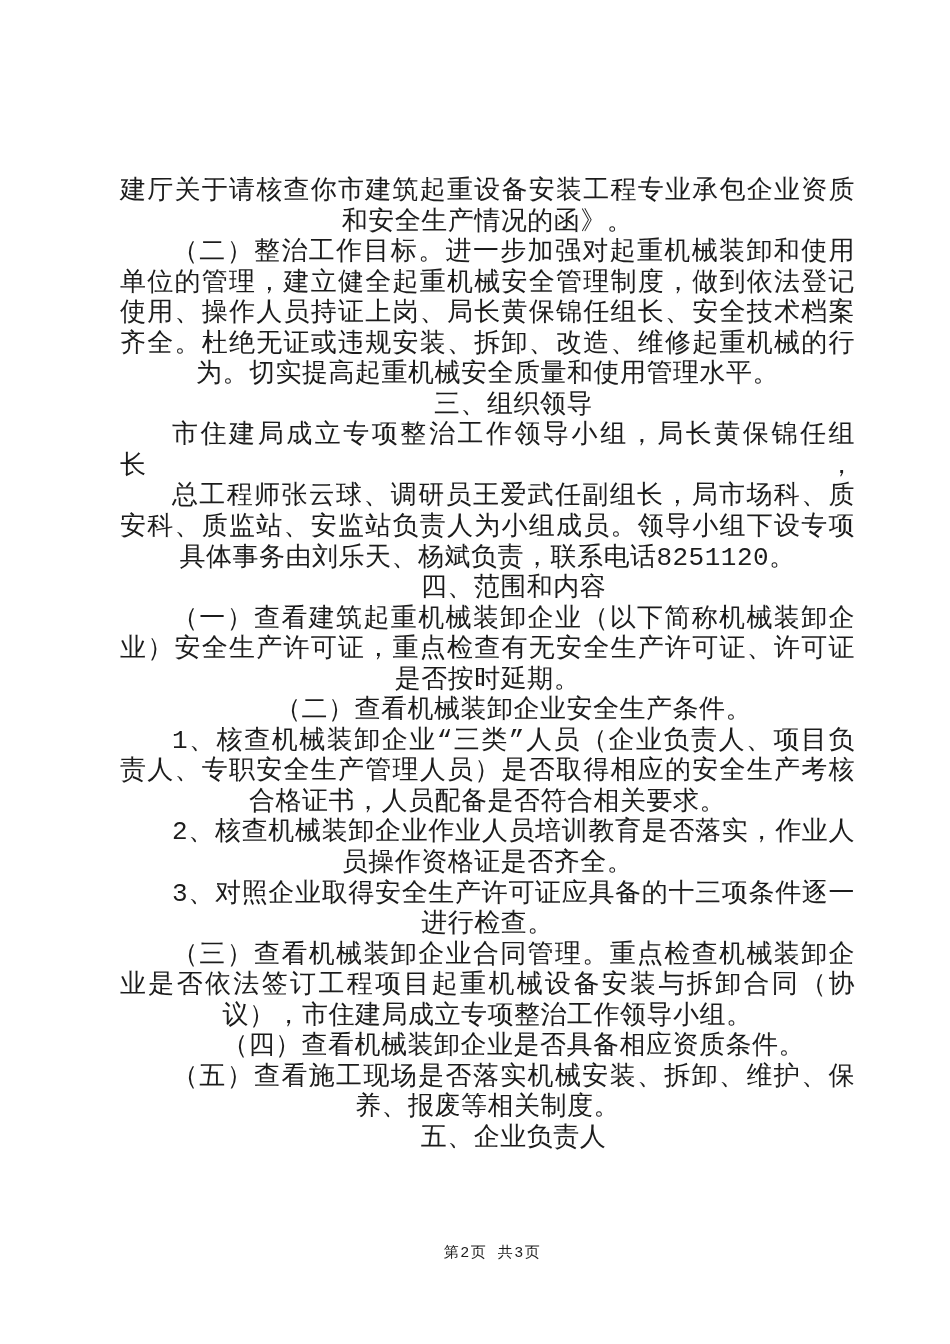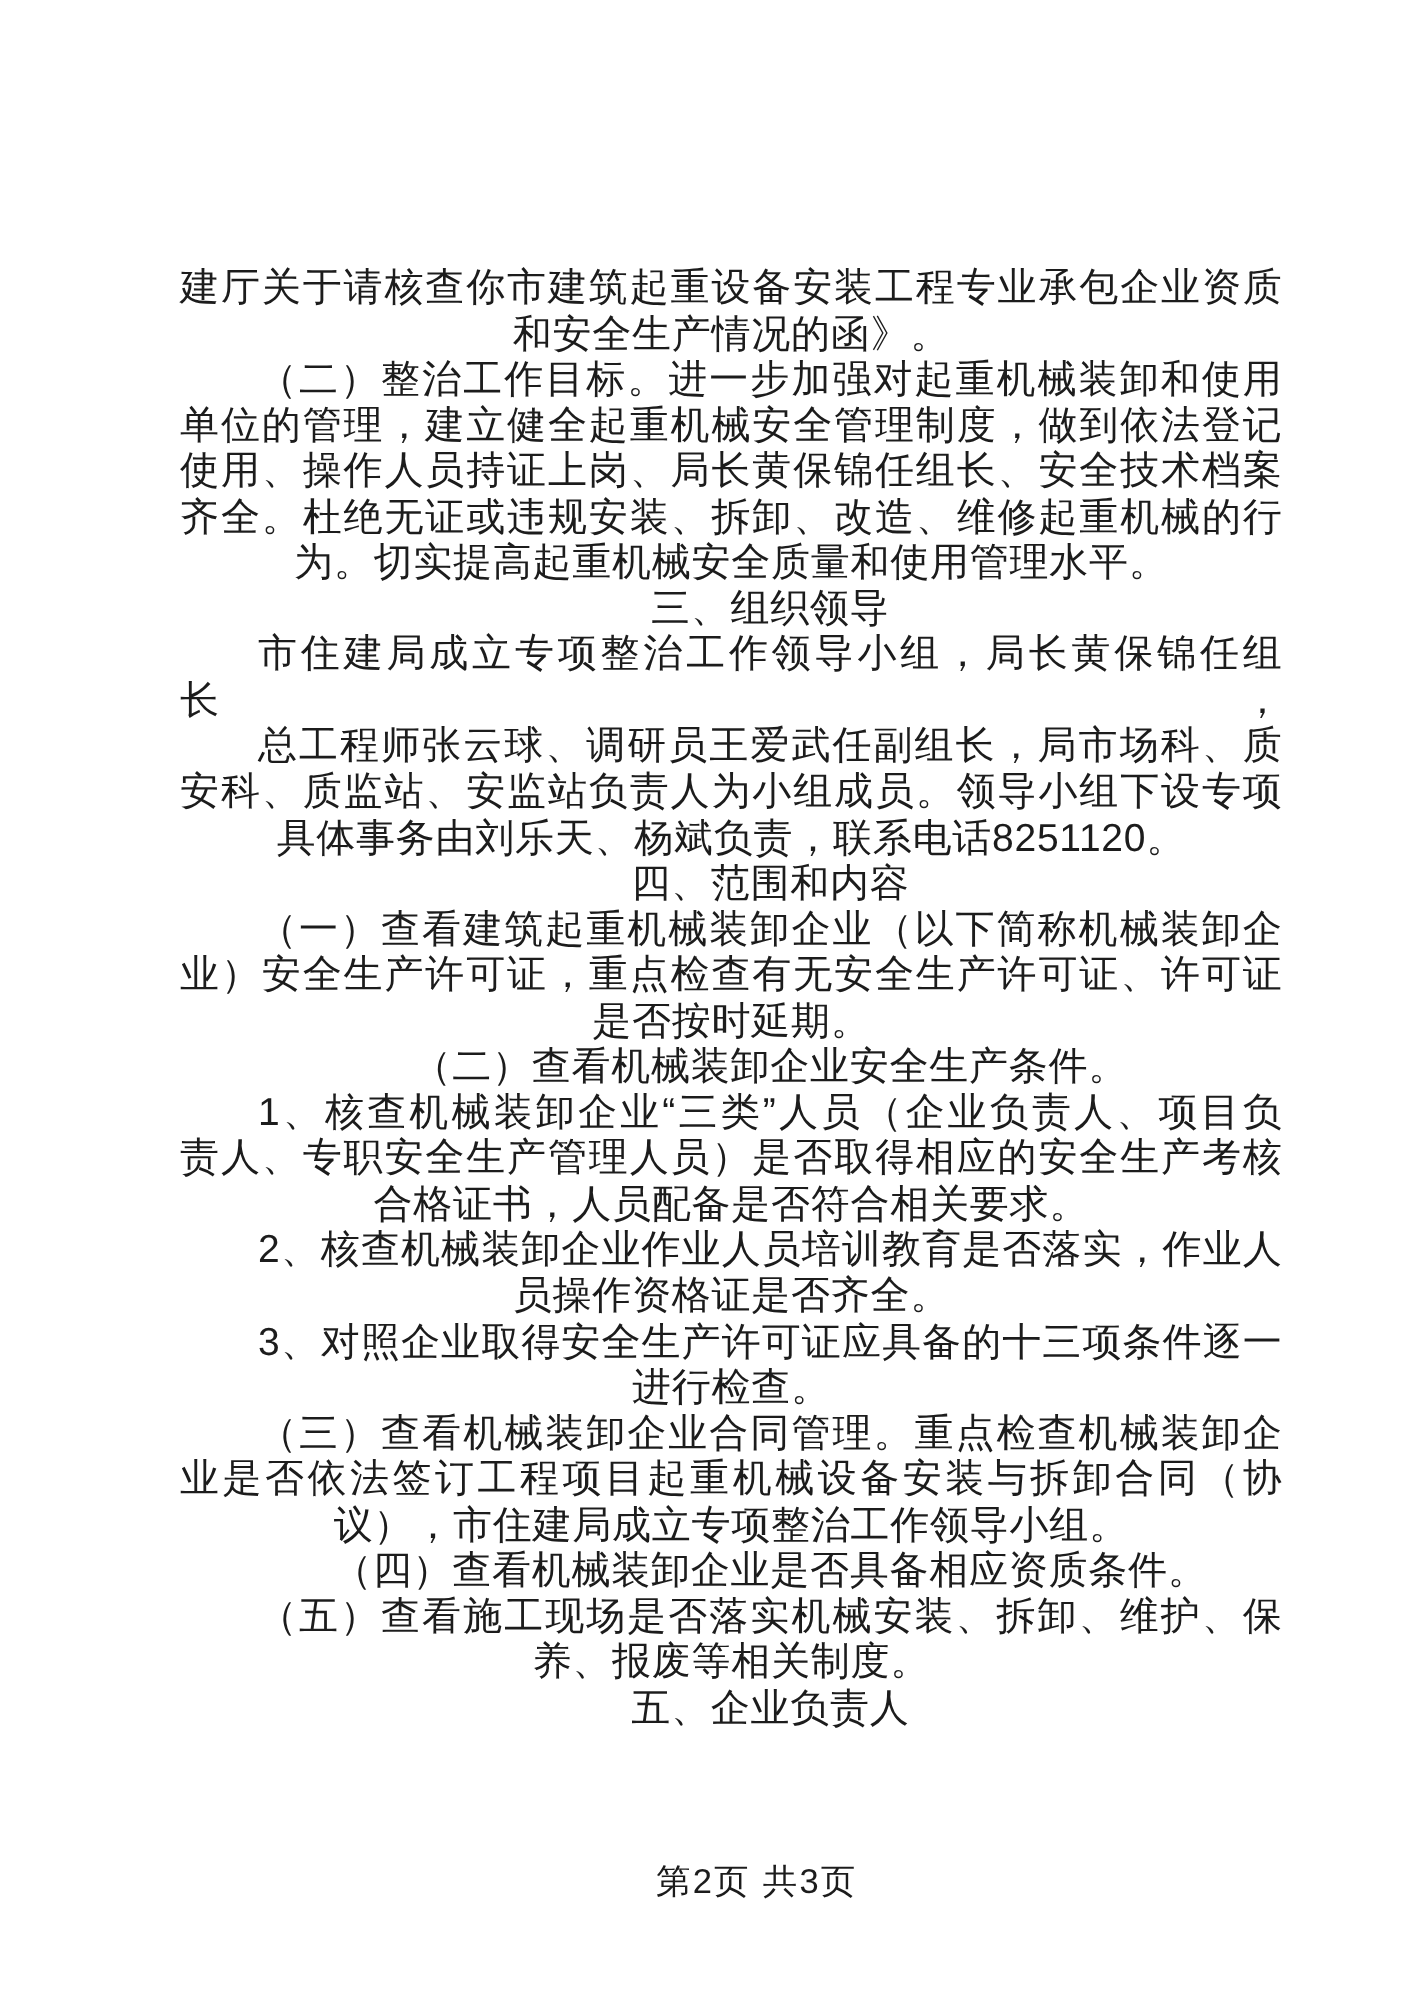--- a/index.html
+++ b/index.html
@@ -6,21 +6,21 @@
     margin: 0;
     padding: 0;
     background: #ffffff;
   }
   .page {
     position: relative;
     width: 950px;
     height: 1344px;
     background: #ffffff;
     overflow: hidden;
-    font-family: Liberation Sans, sans-serif;
+    font-family: Liberation Mono, monospace;
     color: #1c1c1c;
   }
   .doc-body {
     position: absolute;
     left: 120px;
     top: 176px;
     width: 735px;
   }
   .line {
     font-size: 26px;
@@ -34,25 +34,25 @@
     white-space: normal;
     text-align: justify;
     text-align-last: justify;
     text-justify: inter-character;
   }
   .line.indent {
     text-indent: 52px;
   }
   .page-footer {
     position: absolute;
-    left: 137px;
+    left: 125px;
     top: 1243px;
     width: 735px;
     text-align: center;
-    font-size: 23px;
+    font-size: 15px;
     line-height: 22px;
     letter-spacing: 1.5px;
     color: #1c1c1c;
   }
 </style>
 </head>
 <body>
 
 <div class="page">
   <div class="doc-body">

